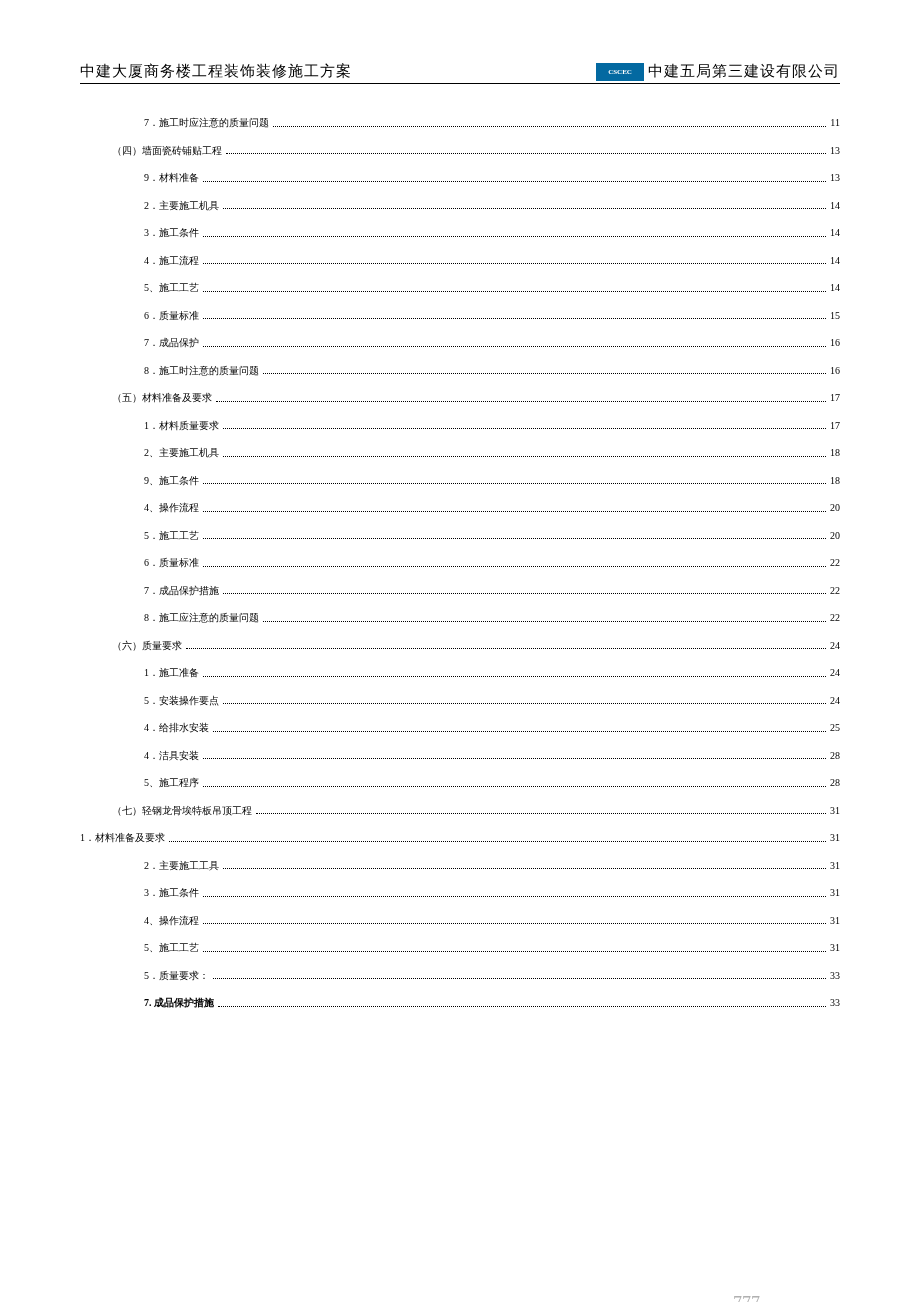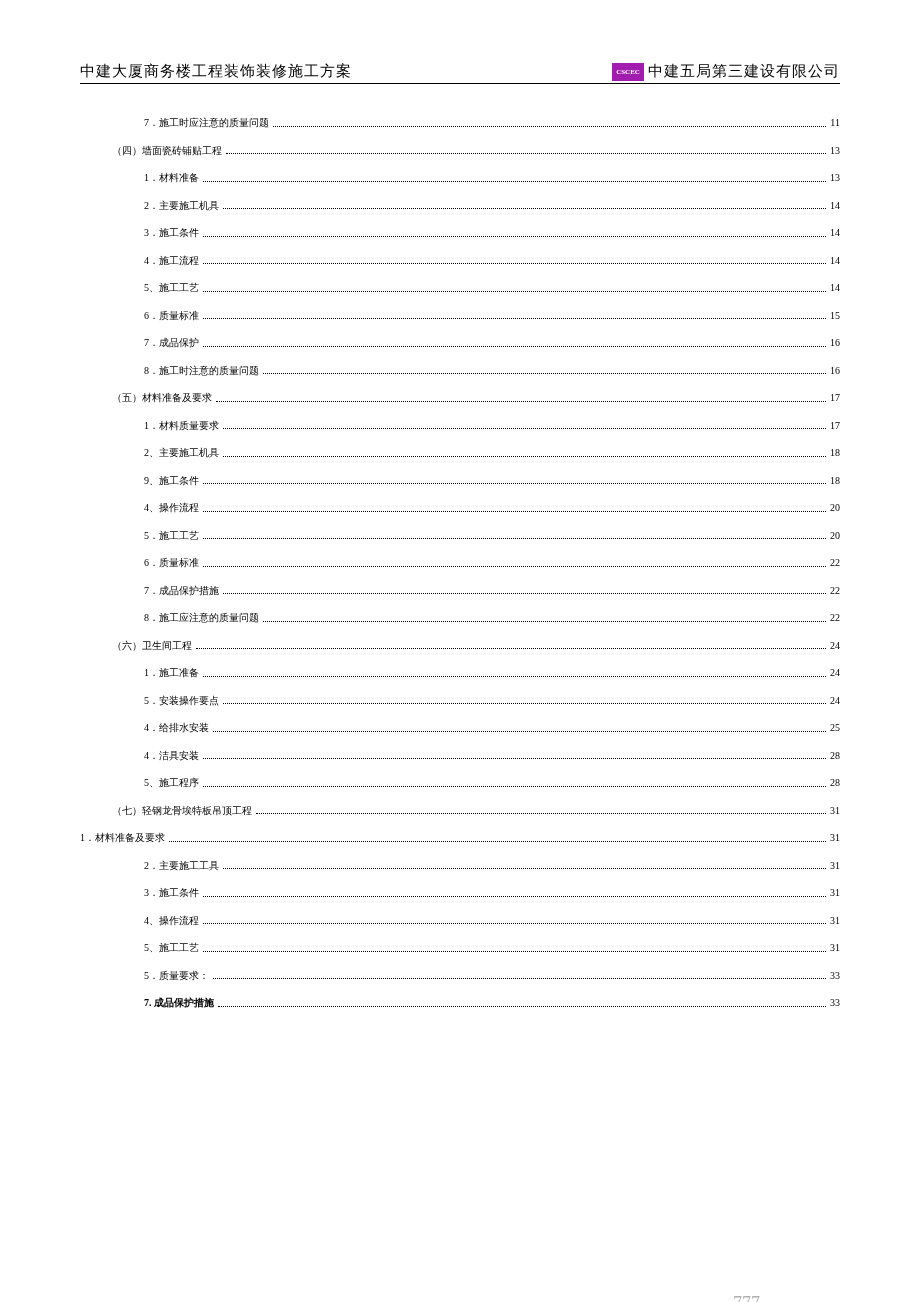--- a/index.html
+++ b/index.html
@@ -24,23 +24,23 @@
       font-size: 15px;
       letter-spacing: 1px;
     }
     .header-right {
       display: flex;
       align-items: center;
       font-size: 15px;
       letter-spacing: 1px;
     }
     .logo {
-      width: 32px;
+      width: 48px;
       height: 18px;
-      background: #a21caf;
+      background: #0369a1;
       margin-right: 4px;
       display: inline-flex;
       align-items: center;
       justify-content: center;
       color: #fff;
       font-size: 7px;
       font-weight: bold;
       letter-spacing: 0;
     }
     .toc-line {
@@ -90,21 +90,21 @@
         <span class="toc-label">7．施工时应注意的质量问题</span>
         <span class="toc-dots"></span>
         <span class="toc-page">11</span>
       </div>
       <div class="toc-line indent-1">
         <span class="toc-label">（四）墙面瓷砖铺贴工程</span>
         <span class="toc-dots"></span>
         <span class="toc-page">13</span>
       </div>
       <div class="toc-line indent-2">
-        <span class="toc-label">1．材料准备</span>
+        <span class="toc-label">9．材料准备</span>
         <span class="toc-dots"></span>
         <span class="toc-page">13</span>
       </div>
       <div class="toc-line indent-2">
         <span class="toc-label">2．主要施工机具</span>
         <span class="toc-dots"></span>
         <span class="toc-page">14</span>
       </div>
       <div class="toc-line indent-2">
         <span class="toc-label">3．施工条件</span>
@@ -175,21 +175,21 @@
         <span class="toc-label">7．成品保护措施</span>
         <span class="toc-dots"></span>
         <span class="toc-page">22</span>
       </div>
       <div class="toc-line indent-2">
         <span class="toc-label">8．施工应注意的质量问题</span>
         <span class="toc-dots"></span>
         <span class="toc-page">22</span>
       </div>
       <div class="toc-line indent-1">
-        <span class="toc-label">（六）卫生间工程</span>
+        <span class="toc-label">（六）质量要求</span>
         <span class="toc-dots"></span>
         <span class="toc-page">24</span>
       </div>
       <div class="toc-line indent-2">
         <span class="toc-label">1．施工准备</span>
         <span class="toc-dots"></span>
         <span class="toc-page">24</span>
       </div>
       <div class="toc-line indent-2">
         <span class="toc-label">5．安装操作要点</span>

